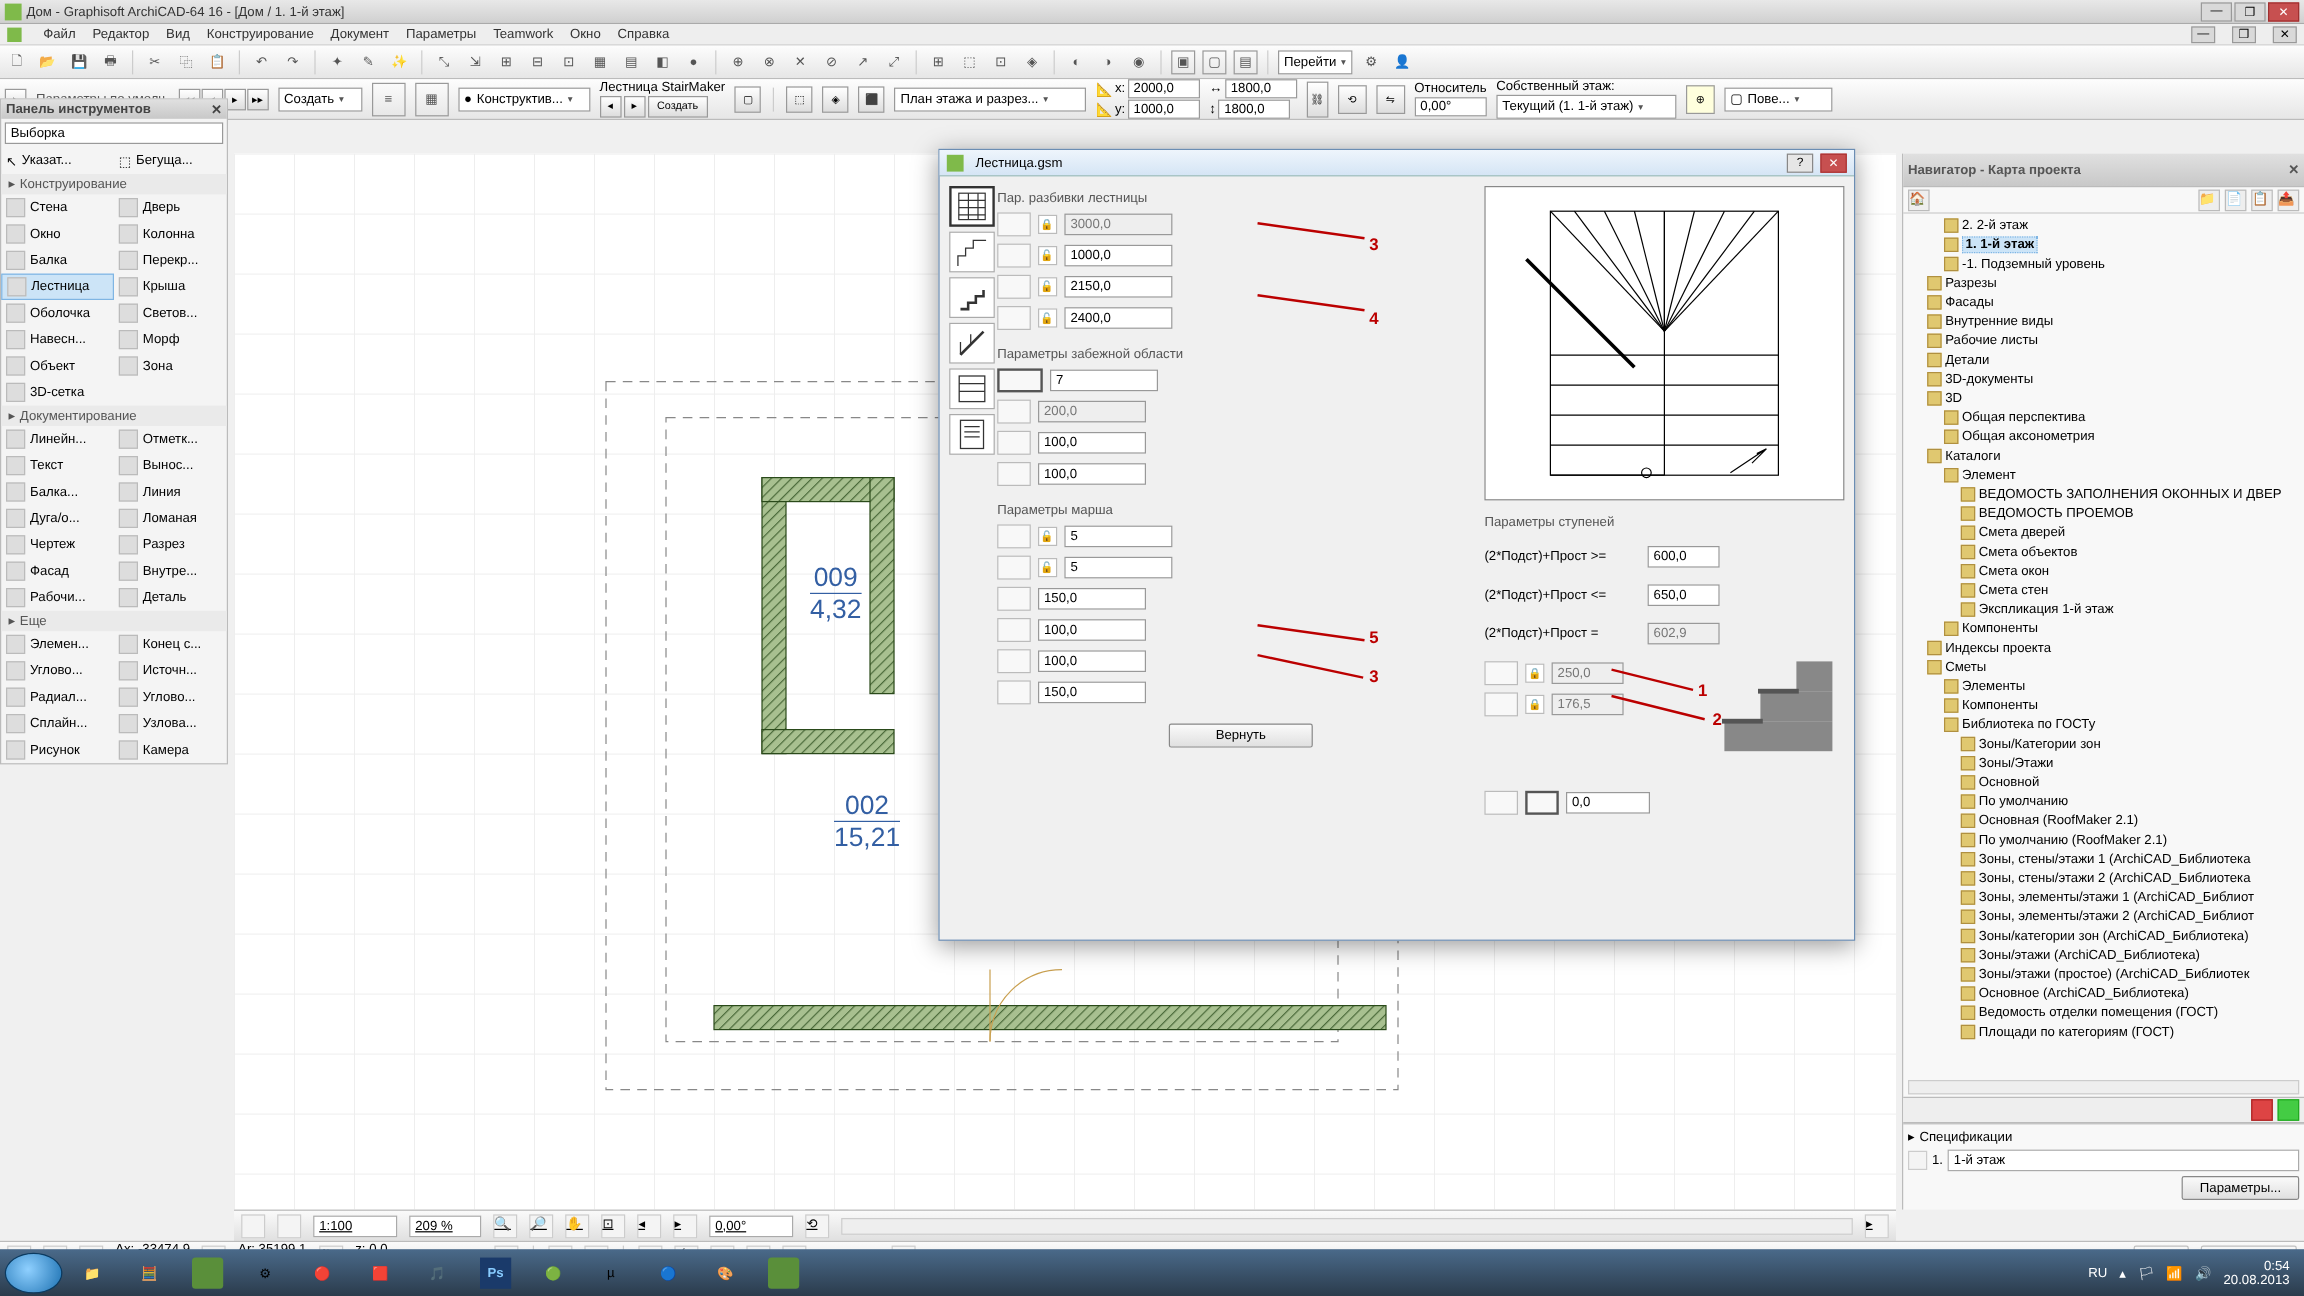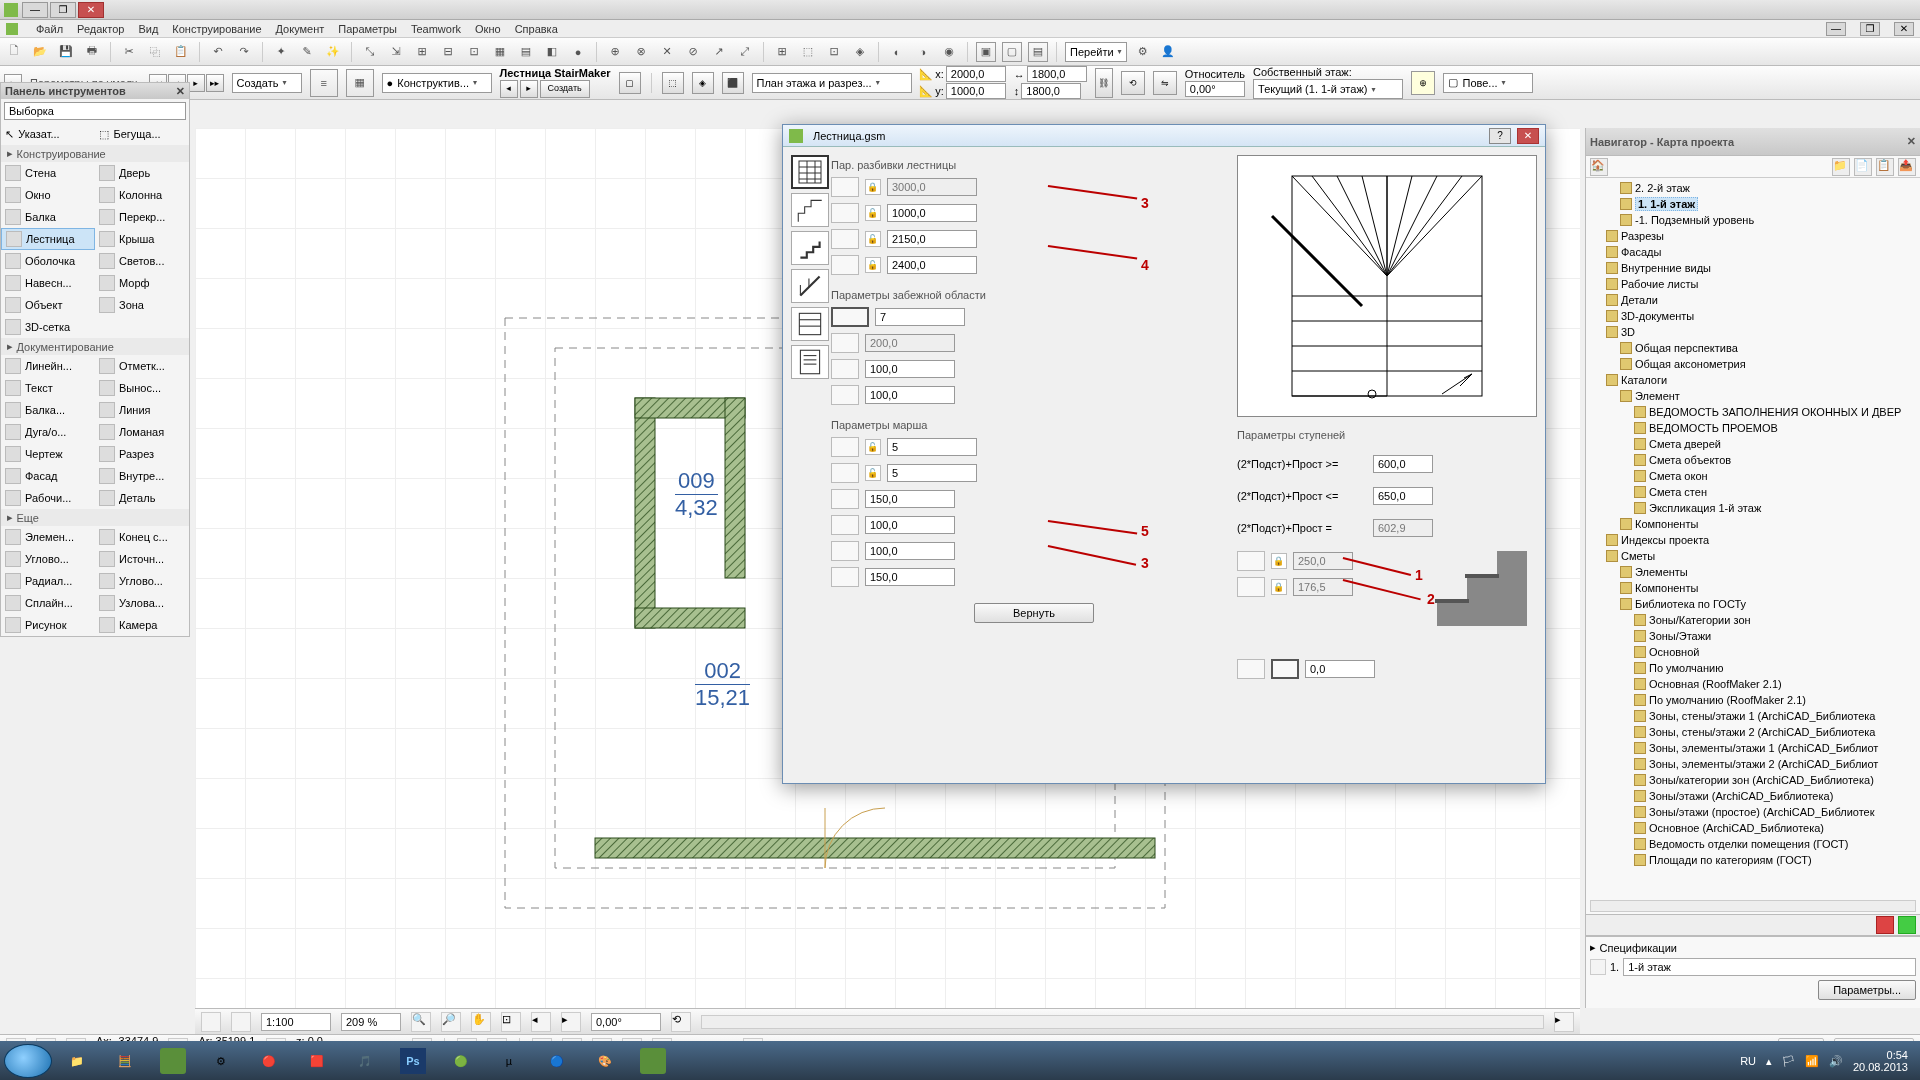--- a/index.html
+++ b/index.html
@@ -92,21 +92,21 @@
 .dlg-footer { position:absolute; bottom:0; left:0; right:0; height:42px; border-top:1px solid #bbb; display:flex; align-items:center; padding: 0 10px; gap:10px; }
 .dlg-footer .spacer { flex:1; }
 .btn.primary { border-color:#3d7fc1; box-shadow: 0 0 0 1px #7fb5e3; }
 
 
 .anno { position:absolute; color:#b00; font-weight:bold; font-size:14px; }
 .anno-line { position:absolute; background:#b00; height:1.5px; transform-origin: left center; }
 
 
 .status-row { position:absolute; left:0; right:0; height:26px; background: linear-gradient(to bottom,#fafafa,#e0e0e0); border-top:1px solid #bbb; display:flex; align-items:center; padding:0 6px; gap:10px; }
-.status1 { bottom: 46px; left:195px; right:340px; }
+.status1 { bottom: 46px; left:195px; right:340px;text-decoration:underline; }
 .status2 { bottom: 20px; }
 .status-hint { position:absolute; bottom:0; left:0; right:0; height:20px; background:#f0f0f0; border-top:1px solid #ccc; display:flex; align-items:center; padding:0 6px; color:#555; }
 .status-hint .spacer { flex:1; }
 
 
 .taskbar { position:absolute; left:0; right:0; bottom: -1px; height: 40px; background: linear-gradient(to bottom,#4a6a8a 0%, #2a3a4a 100%); display:flex; align-items:center; padding: 0 4px; gap:2px; }
 .taskbar .start { width:48px; height:34px; border-radius:50%; background: radial-gradient(circle at 40% 40%, #8fd0ff, #1a6fb0); border:1px solid #0a3a60; }
 .taskbar .ticon { width:46px; height:34px; display:flex; align-items:center; justify-content:center; }
 .taskbar .tray { margin-left:auto; display:flex; align-items:center; gap:10px; color:#fff; padding-right:8px; }
 .tray-time { text-align:right; line-height:1.1; }
@@ -119,20 +119,21 @@
 .sq.red { background:#d44; border:1px solid #a22; }
 .sq.green { background:#4c4; border:1px solid #2a2; }
 
 .mini-icon-svg { width:100%; height:100%; }
 </style>
 </head>
 <body>
 
 <div class="title-bar">
   <div class="ac-logo"></div>
+  <div class="title-text">Дом - Graphisoft ArchiCAD-64 16 - [Дом / 1. 1-й этаж]</div>
   <div class="win-btns">
     <div class="win-btn">—</div>
     <div class="win-btn">❐</div>
     <div class="win-btn close">✕</div>
   </div>
 </div>
 
 <div class="menu-bar">
   <div class="ac-logo" style="width:12px;height:12px"></div>
   <span class="menu-item">Файл</span>
@@ -214,21 +215,21 @@
     <div class="half-btn">◂◂</div>
     <div class="half-btn">◂</div>
     <div class="half-btn">▸</div>
     <div class="half-btn">▸▸</div>
   </div>
   <div class="combo" style="width:70px">Создать<span class="arrow">▾</span></div>
   <div class="tb-btn" style="width:28px;height:28px;border:1px solid #999">≡</div>
   <div class="tb-btn" style="width:28px;height:28px;border:1px solid #999">▦</div>
   <div class="combo" style="width:110px">● <span>Конструктив...</span><span class="arrow">▾</span></div>
   <div style="display:flex;flex-direction:column;line-height:1.1">
-    <span style="font-weight:bold">Лестница StairMaker</span>
+    <span style="font-weight:normal">Лестница StairMaker</span>
     <div style="display:flex;gap:2px">
       <div class="half-btn">◂</div>
       <div class="half-btn">▸</div>
       <div class="half-btn" style="width:50px">Создать</div>
     </div>
   </div>
   <div class="half-btn" style="width:22px;height:22px">▢</div>
   <div class="tb-sep"></div>
   <div class="half-btn" style="width:22px;height:22px">⬚</div>
   <div class="half-btn" style="width:22px;height:22px">◈</div>

